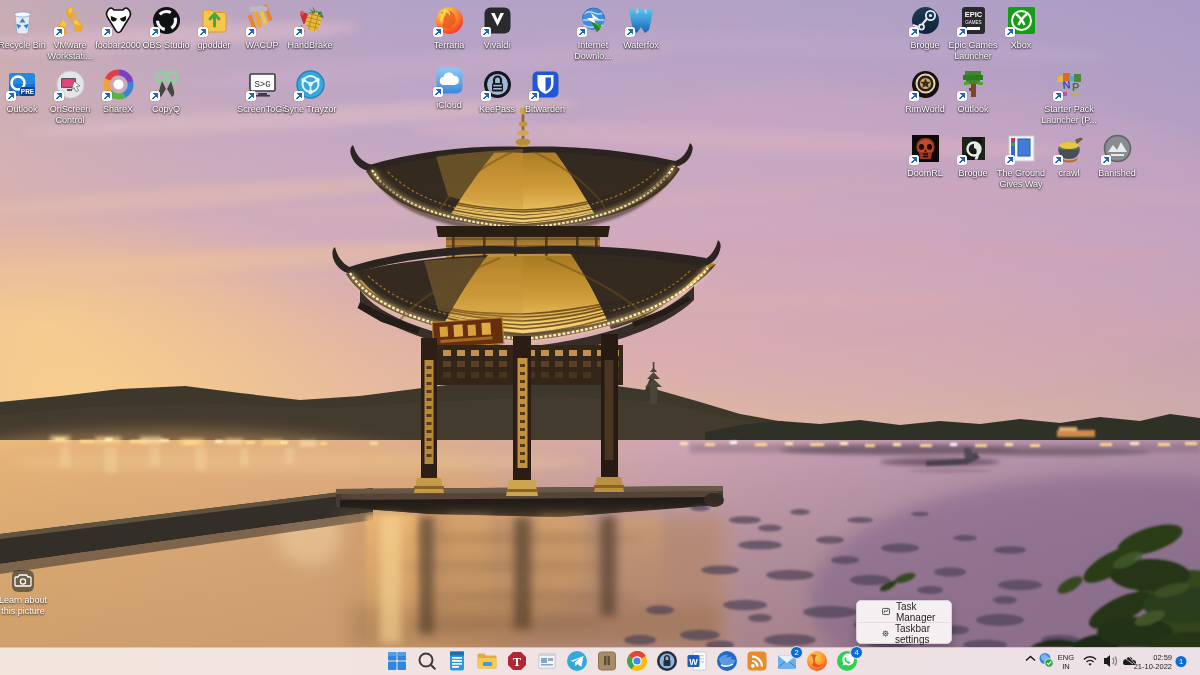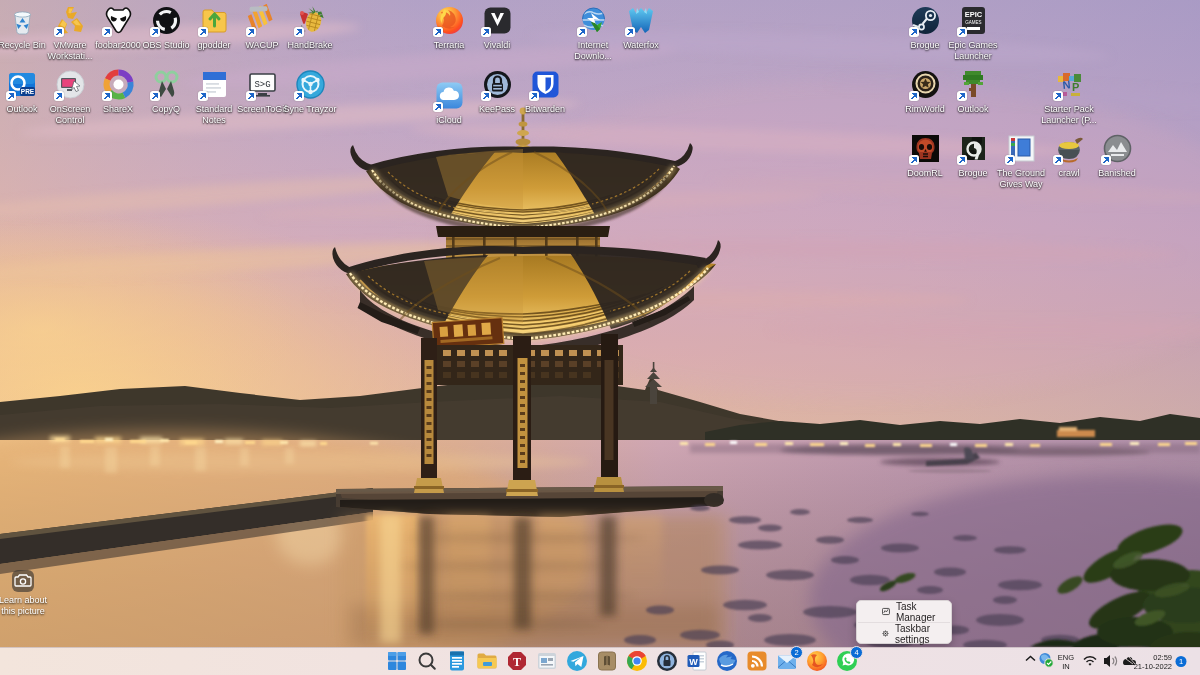--- a/index.html
+++ b/index.html
@@ -633,33 +633,20 @@
           <circle cx="11" cy="9" r="5" fill="none" stroke="#8fcf9e" stroke-width="3"></circle>
           <circle cx="22" cy="9" r="5" fill="none" stroke="#8fcf9e" stroke-width="3"></circle>
           <path d="M12,13 l4,8 l-5,8 q-3,-2 -2,-6 z" fill="#3e4a42"></path>
           <path d="M21,13 l-4,8 l5,8 q3,-2 2,-6 z" fill="#3e4a42"></path>
         </svg>
 <div class="sc"></div>
       </div>
       <div class="lb">CopyQ</div>
     </div>
 
-<div class="ic" style="left:176px;top:68px">
-      <div class="g">
-<svg width="33" height="33" viewBox="0 0 33 33">
-          <rect x="5" y="4" width="23" height="25" rx="2" fill="#fff"></rect>
-          <rect x="5" y="4" width="23" height="8" fill="#2f6fd6"></rect>
-          <rect x="8" y="15" width="13" height="1.8" fill="#d8dce2"></rect>
-          <rect x="8" y="19" width="15" height="1.8" fill="#d8dce2"></rect>
-          <rect x="8" y="23" width="10" height="1.8" fill="#d8dce2"></rect>
-        </svg>
-<div class="sc"></div>
-      </div>
-      <div class="lb">Standard<br>Notes</div>
-    </div>
 
 <div class="ic" style="left:224px;top:68px">
       <div class="g">
 <svg width="33" height="33" viewBox="0 0 33 33">
           <rect x="4" y="6" width="25" height="17" rx="1.5" fill="#fdfdfd" stroke="#3a3f45" stroke-width="1.6"></rect>
           <text x="16.5" y="18.5" font-size="9" fill="#2a2f35" text-anchor="middle" font-family="Liberation Mono">S&gt;G</text>
           <rect x="12" y="25" width="9" height="2" fill="#3a3f45"></rect>
           <rect x="9" y="27" width="15" height="1.6" fill="#3a3f45"></rect>
         </svg>
 <div class="sc"></div>
@@ -741,21 +728,21 @@
             </linearGradient>
           </defs>
           <path d="M4,7 l4,-3 l3,5 l5,-5 l5,5 l3,-5 l4,3 l-4,19 l-4,3 l-4,-6 l-4,6 l-4,-3 z" fill="url(#wfg)"></path>
           <path d="M12,4 l2,4 l-3,2 z M21,4 l-2,4 l3,2 z" fill="#8adef8"></path>
         </svg>
 <div class="sc"></div>
       </div>
       <div class="lb">Waterfox</div>
     </div>
 
-<div class="ic" style="left:411px;top:79px">
+<div class="ic" style="left:411px;top:64px">
       <div class="g">
 <svg width="33" height="33" viewBox="0 0 33 33">
           <defs>
             <linearGradient id="icg" x1="0" y1="0" x2="0" y2="1">
               <stop offset="0" stop-color="#8ecbf4"></stop>
               <stop offset="1" stop-color="#3b87dc"></stop>
             </linearGradient>
           </defs>
           <rect x="3.5" y="3.5" width="26" height="26" rx="6" fill="url(#icg)"></rect>
           <path d="M10,21 a4,4 0 0 1 0.5,-7.9 a5.5,5.5 0 0 1 10.5,-1.2 a4.5,4.5 0 0 1 2,8.7 q-0.8,0.4 -2,0.4 h-9 q-1.2,0 -2,0 z" fill="#fff"></path>
@@ -820,20 +807,31 @@
           <rect x="5" y="3" width="23" height="27" rx="3" fill="#2a2a2e"></rect>
           <text x="16.5" y="13" font-size="7.5" fill="#fff" text-anchor="middle" font-family="Liberation Sans" font-weight="bold">EPIC</text>
           <text x="16.5" y="20" font-size="4.5" fill="#fff" text-anchor="middle" font-family="Liberation Sans">GAMES</text>
           <rect x="10" y="23" width="13" height="3" fill="#fff"></rect>
         </svg>
 <div class="sc"></div>
       </div>
       <div class="lb">Epic Games<br>Launcher</div>
     </div>
 
+<div class="ic" style="left:983px;top:4px">
+      <div class="g">
+<svg width="33" height="33" viewBox="0 0 33 33">
+          <rect x="3" y="3" width="27" height="27" rx="2" fill="#169c16"></rect>
+          <circle cx="16.5" cy="16.5" r="9.5" fill="none" stroke="#fff" stroke-width="2"></circle>
+          <path d="M11,10 q5.5,4 8.5,11 M22,10 q-5.5,4 -8.5,11" stroke="#fff" stroke-width="2.4" fill="none"></path>
+        </svg>
+<div class="sc"></div>
+      </div>
+      <div class="lb">Xbox</div>
+    </div>
 
 <div class="ic" style="left:887px;top:68px">
       <div class="g">
 <svg width="33" height="33" viewBox="0 0 33 33">
           <circle cx="16.5" cy="16.5" r="13.5" fill="#141210"></circle>
           <circle cx="16.5" cy="15.5" r="10" fill="#2b2118"></circle>
           <circle cx="16.5" cy="15.5" r="9" fill="none" stroke="#e8d6ae" stroke-width="2"></circle>
           <circle cx="16.5" cy="15.5" r="5.5" fill="#caa66a"></circle>
           <path d="M16.5,10.5 l1.5,3.2 l3.5,0.3 l-2.6,2.3 l0.8,3.4 l-3.2,-1.8 l-3.2,1.8 l0.8,-3.4 l-2.6,-2.3 l3.5,-0.3 z" fill="#3a2c1a"></path>
         </svg>

